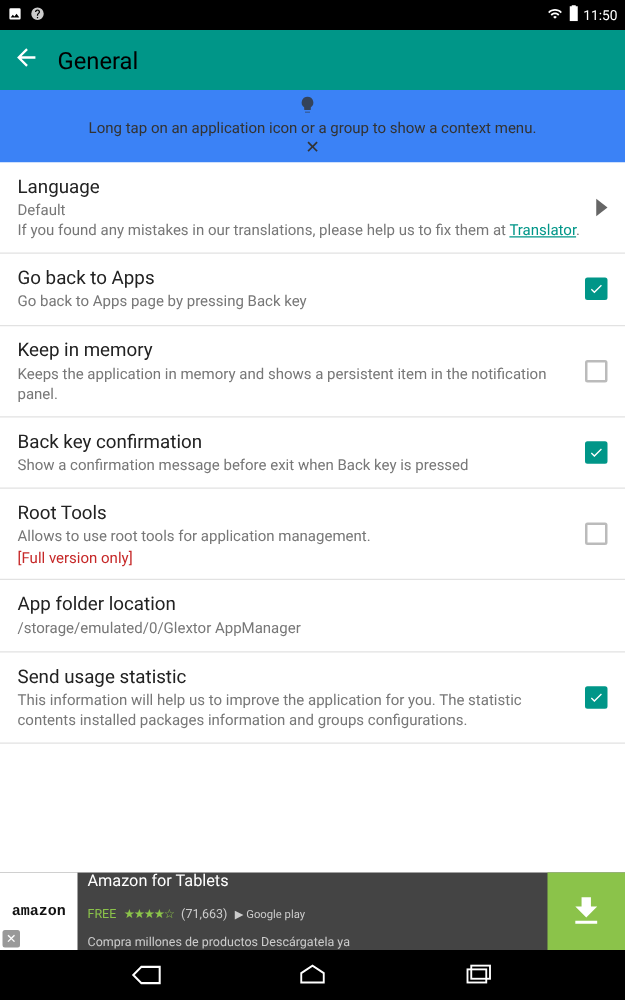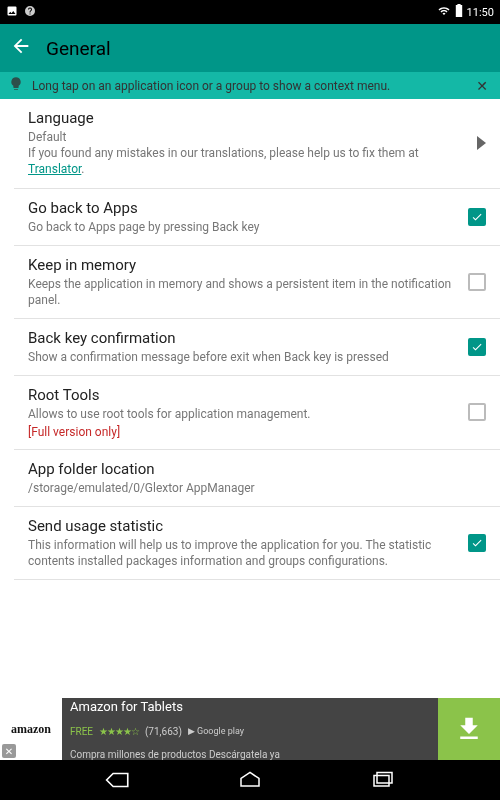--- a/index.html
+++ b/index.html
@@ -2,39 +2,39 @@
 <html><head>
 <meta charset="utf-8">
 <style>
   * { box-sizing: border-box; margin: 0; padding: 0; }
   html, body { width: 500px; height: 800px; overflow: hidden; font-family: Roboto, "Helvetica Neue", Arial, sans-serif; background: #fff; }
   .statusbar { height: 24px; background: #000; color: #fff; display: flex; align-items: center; justify-content: space-between; padding: 0 6px; font-size: 11px; }
   .statusbar .left { display: flex; gap: 6px; align-items: center; }
   .statusbar .right { display: flex; gap: 4px; align-items: center; }
   .appbar { height: 48px; background: #009688; color: #000000; display: flex; align-items: center; padding: 0 10px; gap: 14px; }
   .appbar .title { font-size: 19px; font-weight: 400; }
-  .tipbar { background: #14b8a6; display: flex; align-items: center; padding: 4px 8px; font-size: 12px; color: #333; }
+  .tipbar { background: #3b82f6; display: flex; align-items: center; padding: 4px 8px; font-size: 12px; color: #333; flex-direction: column; }
   .tipbar .bulb { margin-right: 8px; flex-shrink: 0; }
   .tipbar .msg { flex: 1; }
   .tipbar .close { font-size: 14px; color: #333; cursor: pointer; padding: 0 4px; }
-  .list { background: #fff; padding-left: 14px; }
+  .list { background: #fff; }
   .item { padding: 10px 14px 10px 14px; display: flex; align-items: flex-start; border-bottom: 1px solid #e2e2e2; }
   .item .txt { flex: 1; padding-right: 10px; }
   .item .title { font-size: 15px; color: #222; margin-bottom: 2px; }
   .item .sub { font-size: 12px; color: #777; line-height: 1.35; }
   .item .link { color: #009688; text-decoration: underline; }
   .item .warn { color: #c62828; font-size: 12px; margin-top: 2px; }
   .chev { width: 0; height: 0; border-top: 7px solid transparent; border-bottom: 7px solid transparent; border-left: 9px solid #666; align-self: center; }
   .cb { width: 18px; height: 18px; border: 2px solid #009688; border-radius: 2px; align-self: center; display: flex; align-items: center; justify-content: center; flex-shrink: 0; }
   .cb.checked { background: #009688; }
   .cb.unchecked { border-color: #bbb; }
   .cb svg { display: block; }
   .ad { position: absolute; left: 0; right: 0; bottom: 40px; height: 62px; background: #444; display: flex; align-items: stretch; color: #fff; }
   .ad .icon { width: 62px; background: #fff; display: flex; align-items: center; justify-content: center; position: relative; }
-  .ad .icon .amz { font-family: Liberation Serif, serif; font-weight: bold; font-size: 12px; color: #111; }
+  .ad .icon .amz { font-family: Liberation Mono, monospace; font-weight: bold; font-size: 12px; color: #111; }
   .ad .icon .closex { position: absolute; left: 2px; bottom: 2px; width: 14px; height: 14px; background: #999; color: #fff; font-size: 10px; display: flex; align-items: center; justify-content: center; border-radius: 2px; }
   .ad .body { flex: 1; padding: 6px 8px; font-size: 11px; display: flex; flex-direction: column; justify-content: center; gap: 12px; }
   .ad .body .t { font-size: 13px; }
   .ad .body .meta { display: flex; align-items: center; gap: 6px; }
   .ad .body .free { color: #8bc34a; font-size: 10px; }
   .ad .body .stars { color: #8bc34a; font-size: 10px; letter-spacing: -1px; }
   .ad .body .count { color: #ccc; font-size: 10px; }
   .ad .body .gp { color: #ccc; font-size: 9px; }
   .ad .body .desc { color: #ccc; font-size: 10px; }
   .ad .dl { width: 62px; background: #8bc34a; display: flex; align-items: center; justify-content: center; }

